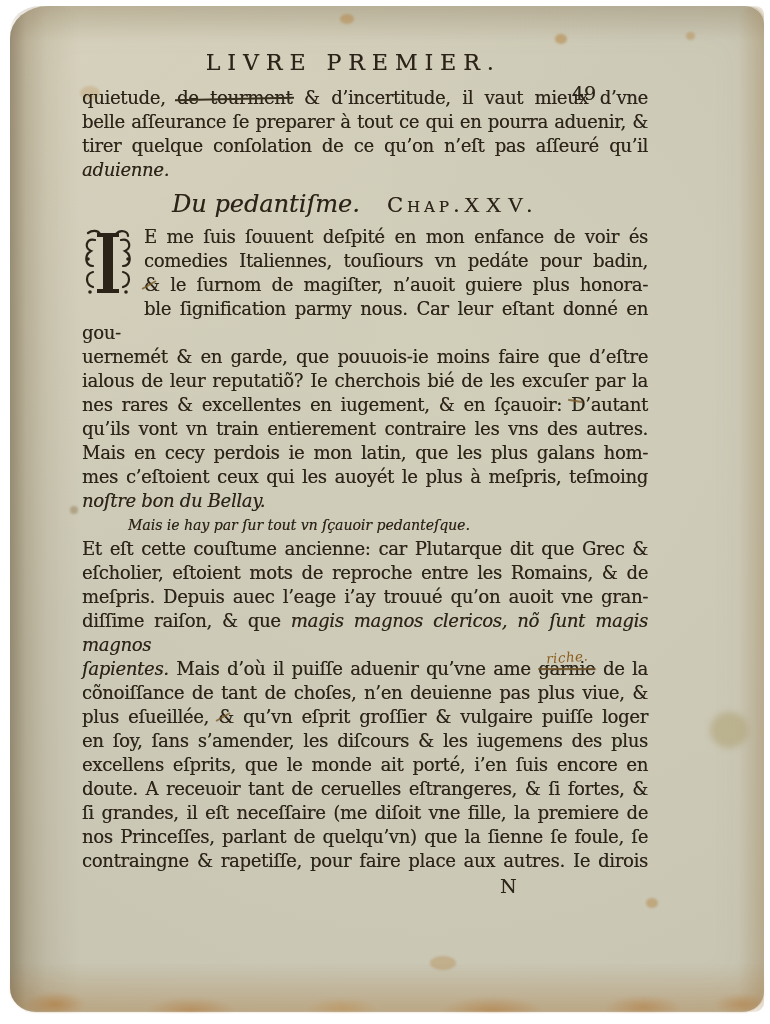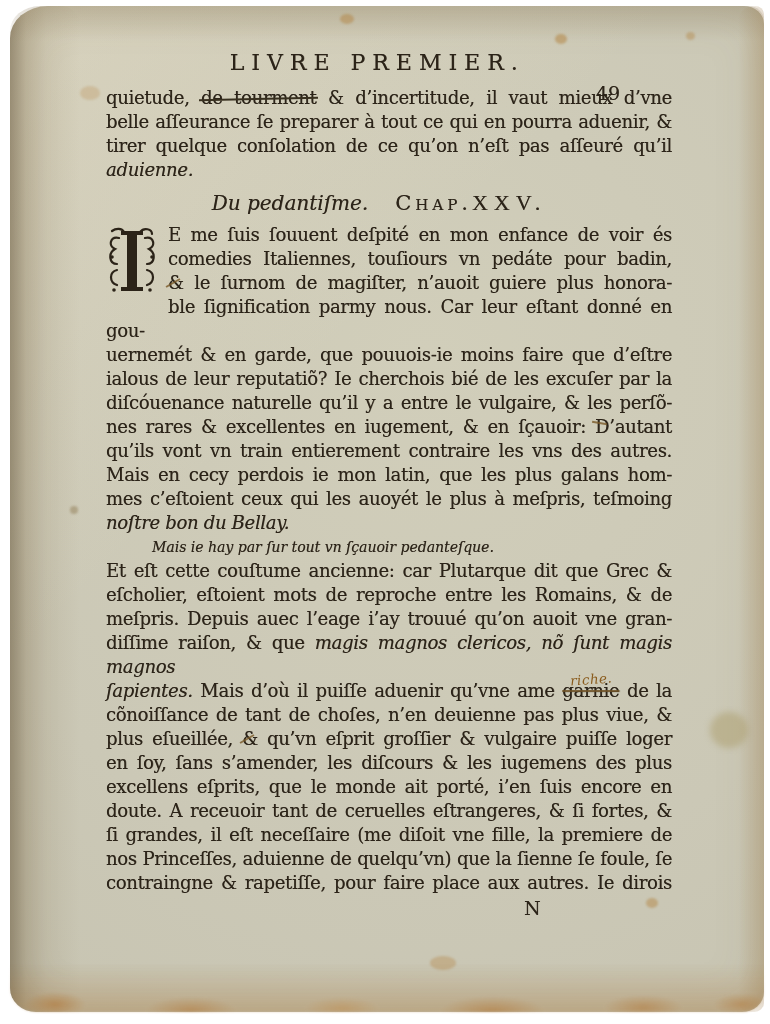--- a/index.html
+++ b/index.html
@@ -22,38 +22,38 @@
         filter:blur(1.2px);
         background:
           radial-gradient(44px 18px at 6% 90%, rgba(176,110,40,.50), transparent 70%),
           radial-gradient(64px 20px at 24% 98%, rgba(176,110,40,.42), transparent 70%),
           radial-gradient(52px 16px at 44% 95%, rgba(192,132,60,.36), transparent 70%),
           radial-gradient(74px 22px at 64% 99%, rgba(176,110,40,.46), transparent 70%),
           radial-gradient(56px 18px at 84% 94%, rgba(176,110,40,.42), transparent 70%),
           radial-gradient(40px 16px at 97% 90%, rgba(176,110,40,.40), transparent 70%),
           linear-gradient(0deg, rgba(170,115,50,.30), rgba(170,115,50,0) 62%);}
   .spot{position:absolute;border-radius:50%;pointer-events:none;filter:blur(1px);}
-  .textblock{position:absolute;left:96px;top:44px;width:566px;color:#2b2318;
+  .textblock{position:absolute;left:72px;top:44px;width:566px;color:#2b2318;
         text-shadow:0.3px 0.2px 0.3px rgba(43,35,24,.55);}
   .header{position:relative;height:36px;}
   .header-title{position:absolute;left:50%;transform:translateX(-54%);
         font-size:22px;letter-spacing:7px;white-space:nowrap;}
   .page-num{position:absolute;right:52px;top:3px;font-size:19px;margin-top:29px;}
   .line{font-size:18px;line-height:24px;letter-spacing:-0.3px;
         text-align:justify;text-align-last:justify;}
   .line.endp{text-align-last:left;font-style:italic;}
   .struck{position:relative;}
   .struck::after{content:'';position:absolute;left:-2px;right:-2px;top:52%;height:2.4px;
         background:#38301f;transform:rotate(-1.2deg);}
   .ink-slash{position:relative;display:inline-block;}
   .ink-slash::after{content:'';position:absolute;left:-3px;top:46%;width:16px;height:2px;
         background:rgba(122,90,40,.8);transform:rotate(-30deg);}
   .ink-loop::after{transform:rotate(10deg);width:15px;top:30%;}
   .chapter{margin-top:8px;margin-bottom:7px;text-align:center;transform:translateX(-10px);}
-  .chap-italic{font-style:italic;font-size:20px;margin-right:27px;}
+  .chap-italic{font-style:italic;font-size:24px;margin-right:27px;}
   .chap-label{font-variant:small-caps;letter-spacing:4px;font-size:21px;margin-right:0;}
   .chap-num{letter-spacing:6px;font-size:22px;font-family:Liberation Serif, serif;}
   .para2-wrap{position:relative;}
   .dropcap{float:left;width:52px;height:70px;margin:3px 10px 0 0;}
   .quote{font-style:italic;font-size:14px;padding-left:46px;margin:4px 0 4px;}
   .garnie{position:relative;text-decoration:line-through;
         text-decoration-color:rgba(122,90,40,.75);text-decoration-thickness:1.5px;}
   .annotation{position:absolute;left:8px;top:-13px;font-size:13.5px;font-style:italic;
         color:#8a5c1d;letter-spacing:.5px;transform:rotate(-4deg);white-space:nowrap;
         text-shadow:none;}
@@ -120,21 +120,20 @@
                 <circle cx="44" cy="64" r="1.8"></circle>
             </g>
           </svg>
         </span>
         <div class="line">E me ſuis ſouuent deſpité en mon enfance de voir és</div>
         <div class="line">comedies Italiennes, touſiours vn pedáte pour badin,</div>
         <div class="line"><span class="ink-slash">&amp;</span><span> le ſurnom de magiſter, n’auoit guiere plus honora-</span></div>
         <div class="line">ble ſignification parmy nous. Car leur eſtant donné en gou-</div>
         <div class="line">uernemét &amp; en garde, que pouuois-ie moins faire que d’eſtre</div>
         <div class="line">ialous de leur reputatiõ? Ie cherchois bié de les excuſer par la</div>
-        <div class="line">diſcóuenance naturelle qu’il y a entre le vulgaire, &amp; les perſõ-</div>
         <div class="line"><span>nes rares &amp; excellentes en iugement, &amp; en ſçauoir: </span><span class="ink-slash ink-loop">D</span><span>’autant</span></div>
         <div class="line">qu’ils vont vn train entierement contraire les vns des autres.</div>
         <div class="line">Mais en cecy perdois ie mon latin, que les plus galans hom-</div>
         <div class="line">mes c’eſtoient ceux qui les auoyét le plus à meſpris, teſmoing</div>
         <div class="line endp">noſtre bon du Bellay.</div>
       </div>
 
       <div class="quote">Mais ie hay par ſur tout vn ſçauoir pedanteſque.</div>
 
       <div class="para">
@@ -142,21 +141,21 @@
         <div class="line">eſcholier, eſtoient mots de reproche entre les Romains, &amp; de</div>
         <div class="line">meſpris. Depuis auec l’eage i’ay trouué qu’on auoit vne gran-</div>
         <div class="line"><span>diſſime raiſon, &amp; que </span><span class="italic">magis magnos clericos, nõ ſunt magis magnos</span></div>
         <div class="line"><span class="italic">ſapientes.</span><span> Mais d’où il puiſſe aduenir qu’vne ame </span><span class="garnie"><span>garnie</span><span class="annotation">riche.</span></span><span> de la</span></div>
         <div class="line">cõnoiſſance de tant de choſes, n’en deuienne pas plus viue, &amp;</div>
         <div class="line"><span>plus eſueillée, </span><span class="ink-slash">&amp;</span><span> qu’vn eſprit groſſier &amp; vulgaire puiſſe loger</span></div>
         <div class="line">en ſoy, ſans s’amender, les diſcours &amp; les iugemens des plus</div>
         <div class="line">excellens eſprits, que le monde ait porté, i’en ſuis encore en</div>
         <div class="line">doute. A receuoir tant de ceruelles eſtrangeres, &amp; ſi fortes, &amp;</div>
         <div class="line">ſi grandes, il eſt neceſſaire (me diſoit vne fille, la premiere de</div>
-        <div class="line">nos Princeſſes, aduienne de quelqu’vn) que la ſienne ſe foule, ſe</div>
+        <div class="line">nos Princeſſes, parlant de quelqu’vn) que la ſienne ſe foule, ſe</div>
         <div class="line">contraingne &amp; rapetiſſe, pour faire place aux autres. Ie dirois</div>
       </div>
 
       <div class="signature"><span>N</span></div>
 
     </div>
   </div>
 </div>
 
 </body></html>

